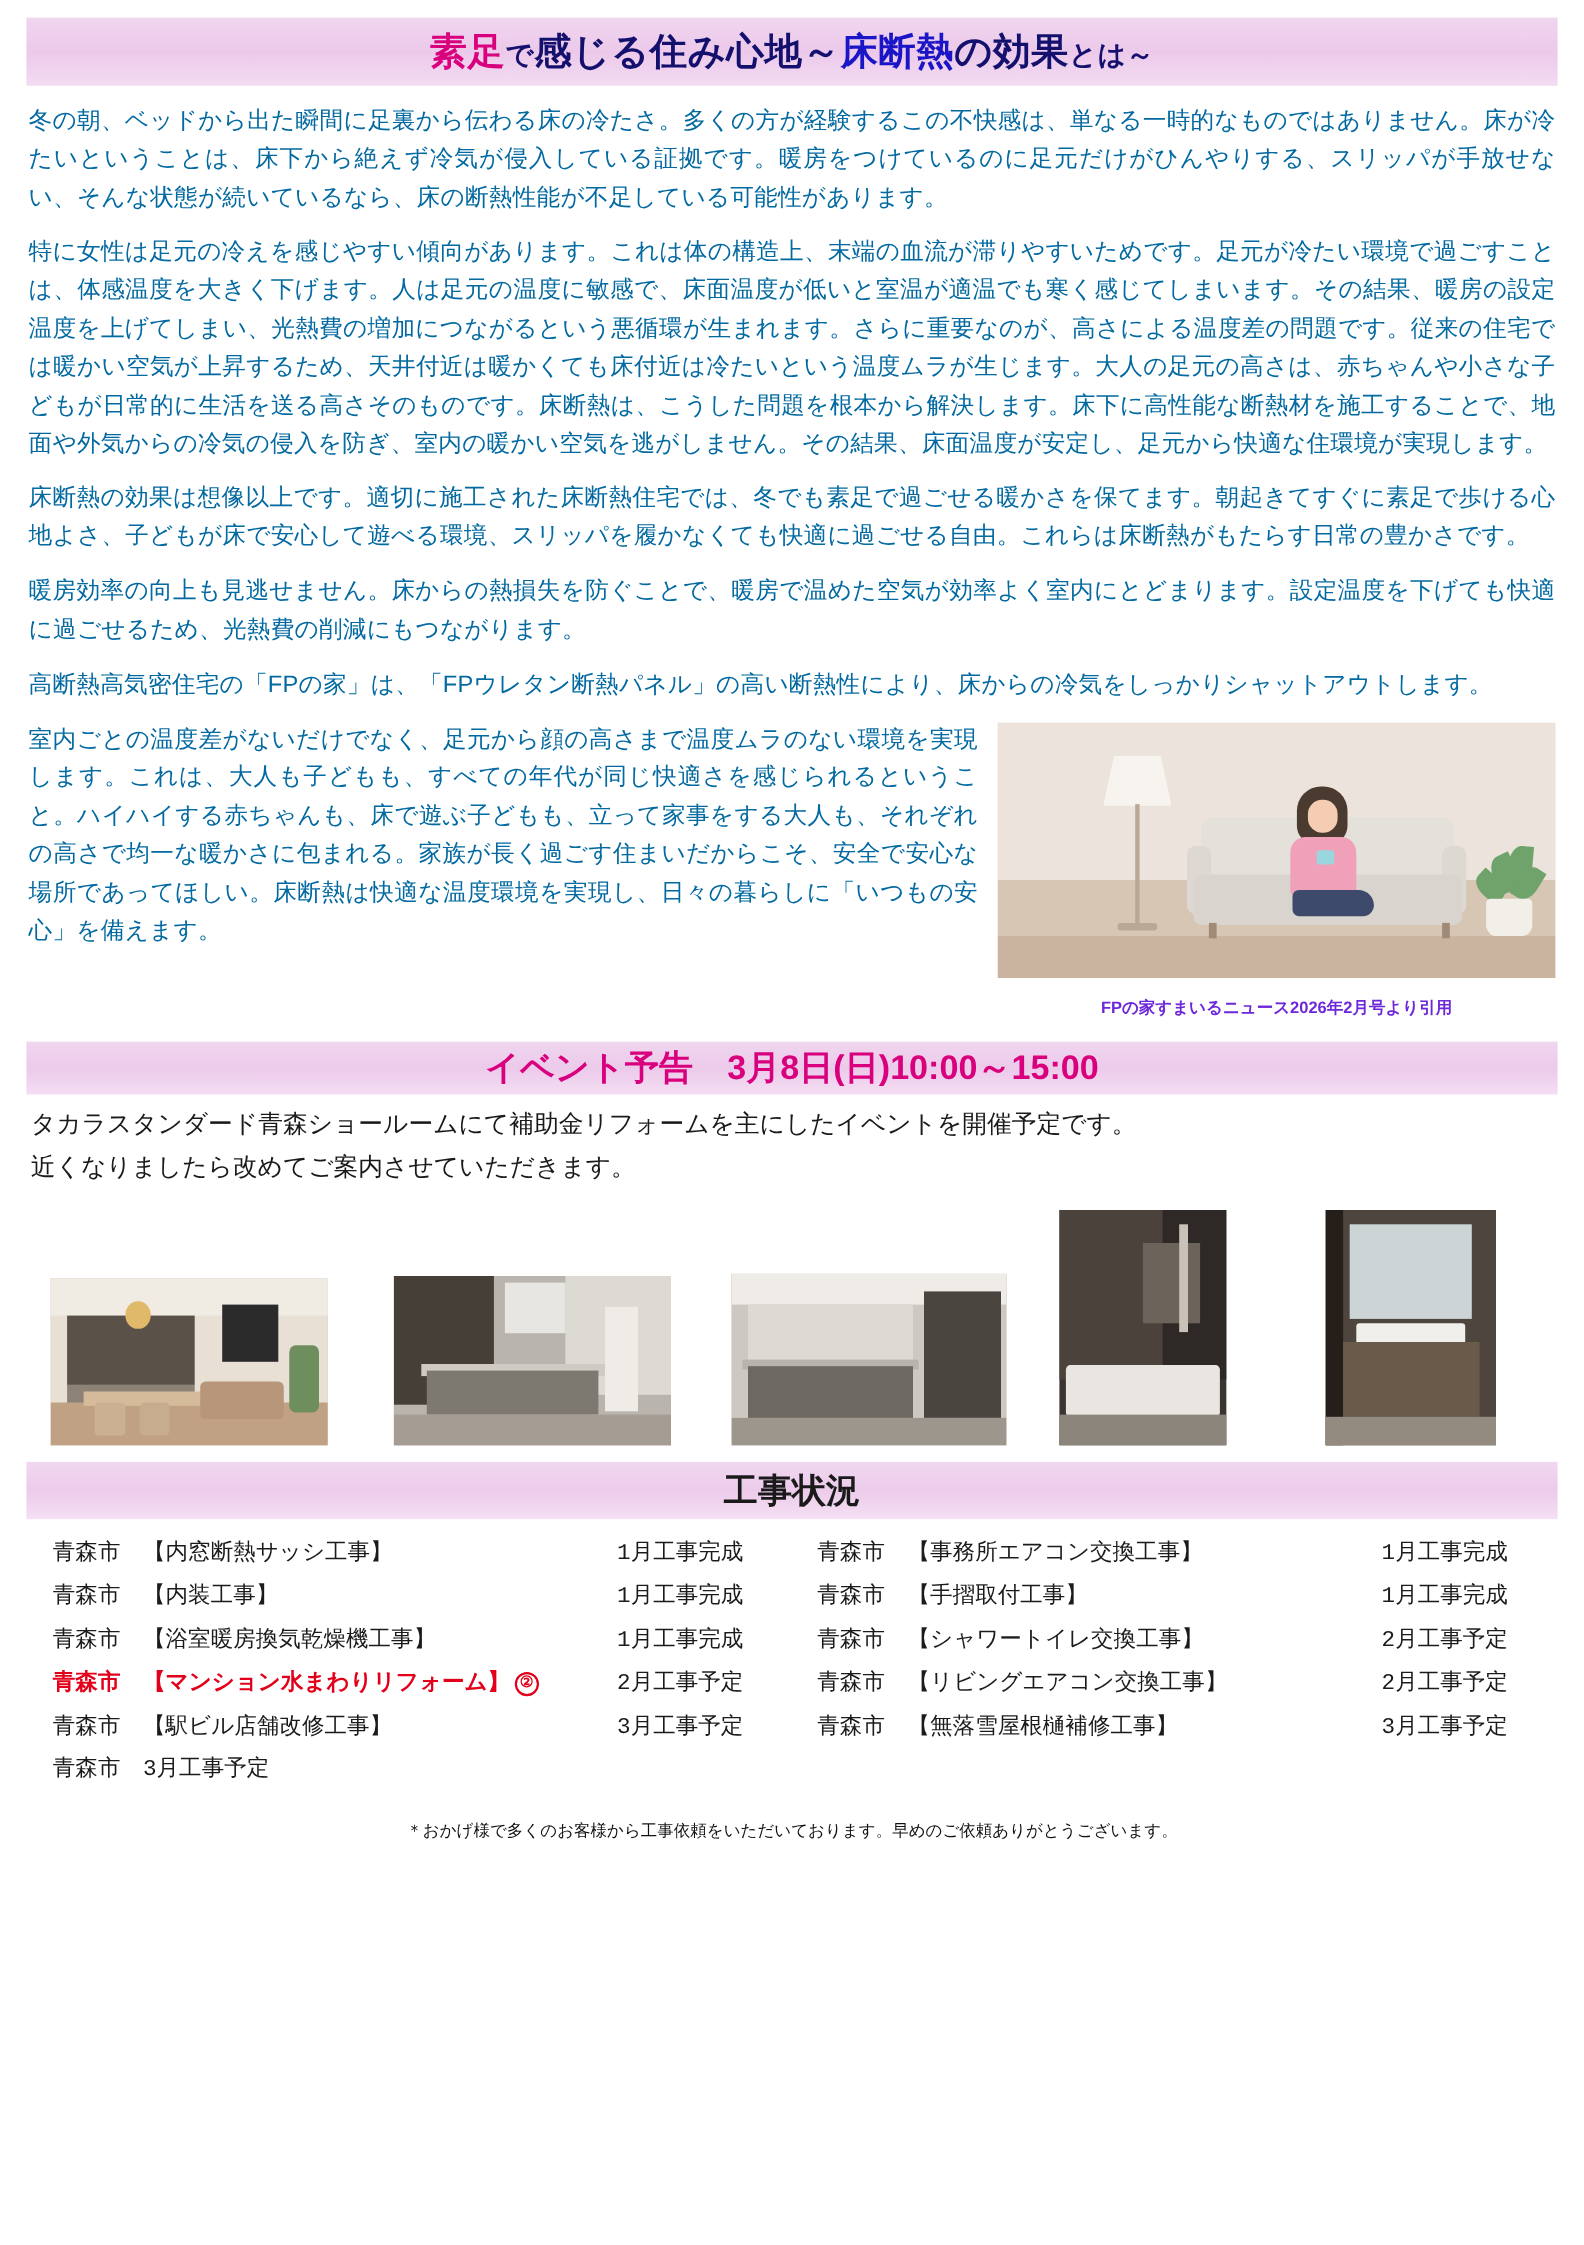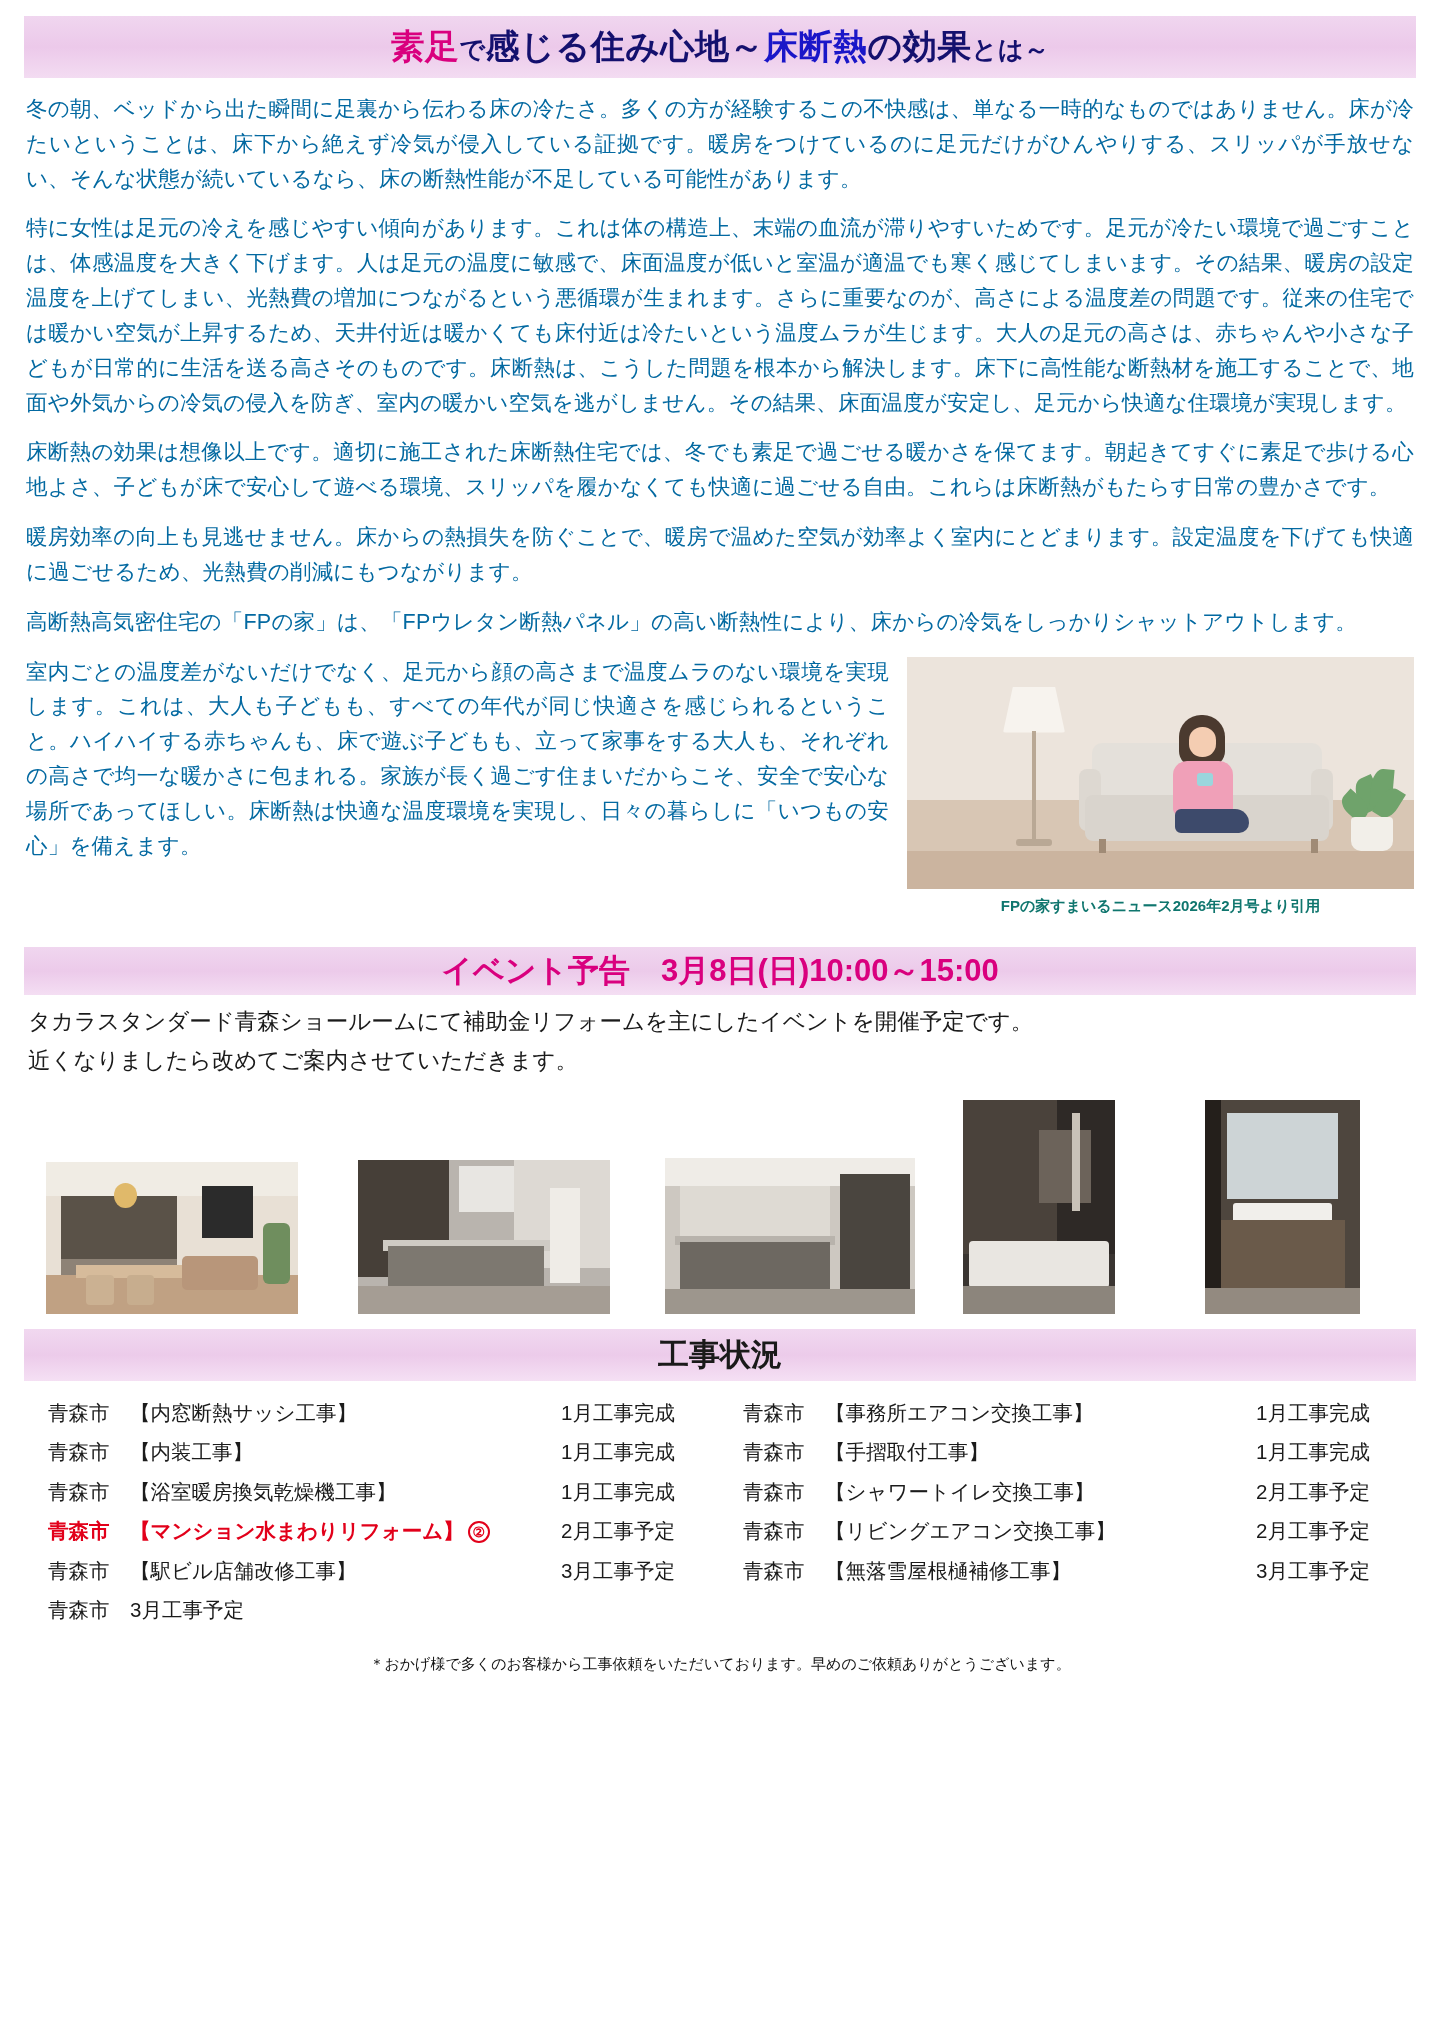--- a/index.html
+++ b/index.html
@@ -148,23 +148,23 @@
   .l2 { left: 464px; top: 112px; width: 22px; height: 38px; transform: rotate(5deg); }
   .l3 { left: 438px; top: 134px; width: 20px; height: 30px; transform: rotate(-48deg); }
   .l4 { left: 472px; top: 130px; width: 20px; height: 32px; transform: rotate(32deg); }
 
   .illus-caption {
     float: right;
     clear: right;
     width: 507px;
     text-align: center;
     font-size: 15px;
-    color: #0f766e;
+    color: #6d28d9;
     font-weight: bold;
-    margin-top: 8px;
+    margin-top: 18px;
   }
 
   
   .event-band {
     margin: 22px 24px 0 24px;
     background: linear-gradient(to bottom, #f0d6ef 0%, #eccaea 50%, #f4def3 100%);
     height: 48px;
     display: flex;
     align-items: center;
     justify-content: center;
@@ -273,20 +273,21 @@
   }
   .st-col { display: flex; flex-direction: column; }
   .st-row {
     display: grid;
     grid-template-columns: 96px 1fr 150px;
     align-items: baseline;
     font-size: 20.5px;
     line-height: 1.92;
     color: #1b1b1b;
     white-space: nowrap;
+    font-family: Liberation Mono, monospace;
   }
   .st-row .city { padding-left: 14px; }
   .st-row .work { }
   .st-row .when { }
   .st-row.hl .city, .st-row.hl .work { color: #e2001a; font-weight: bold; }
   .st-row.hl .circ {
     display: inline-block;
     border: 2px solid #e2001a;
     color: #e2001a;
     border-radius: 50%;

